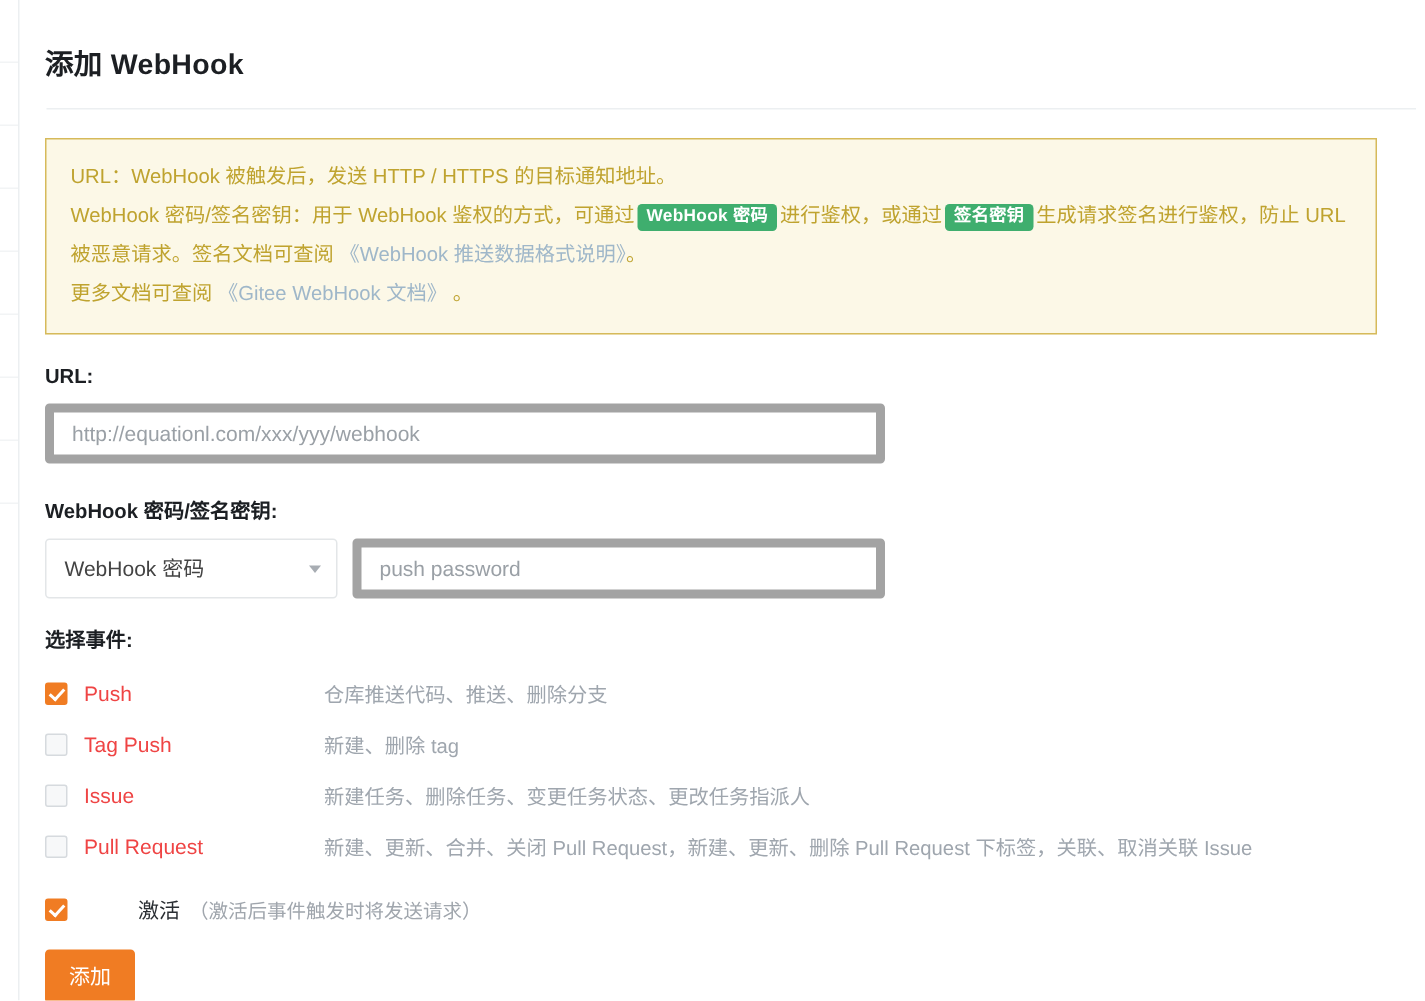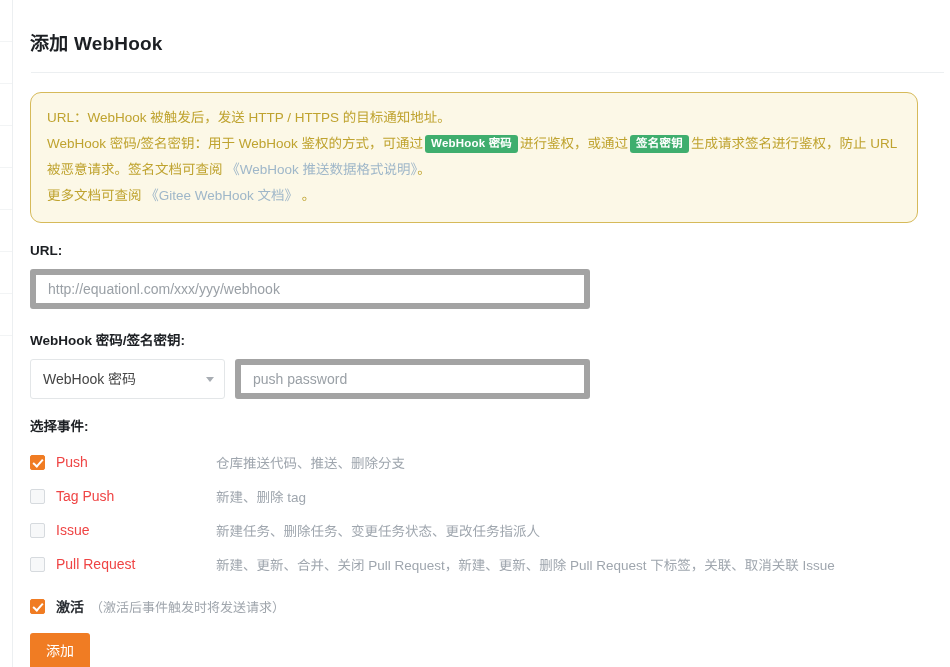--- a/index.html
+++ b/index.html
@@ -64,21 +64,21 @@
     background: #eceff1;
   }
 
   
   .notice {
     margin: 19px 0 0 16px;
     width: 888px;
     box-sizing: border-box;
     background: #fcf8e7;
     border: 1px solid #d6ba5a;
-    border-radius: 11px;
+    border-radius: 0;
     padding: 12px 16px 13px 16px;
     color: #bfa32f;
     font-size: 13.5px;
     line-height: 26px;
   }
   .notice p {
     margin: 0;
   }
   .notice .doc-link {
     color: #9fb7c9;
@@ -220,23 +220,24 @@
 
   
   .activate-row {
     display: flex;
     align-items: center;
     height: 34px;
     margin-top: 8px;
   }
   .activate-label {
     font-size: 14px;
-    font-weight: bold;
+    font-weight: normal;
     color: #2a2e33;
     margin-right: 6px;
+    margin-left: 36px;
   }
   .activate-hint {
     font-size: 13px;
     color: #a0a6ad;
   }
 
   
   .submit-btn {
     margin-top: 10px;
     display: inline-block;

